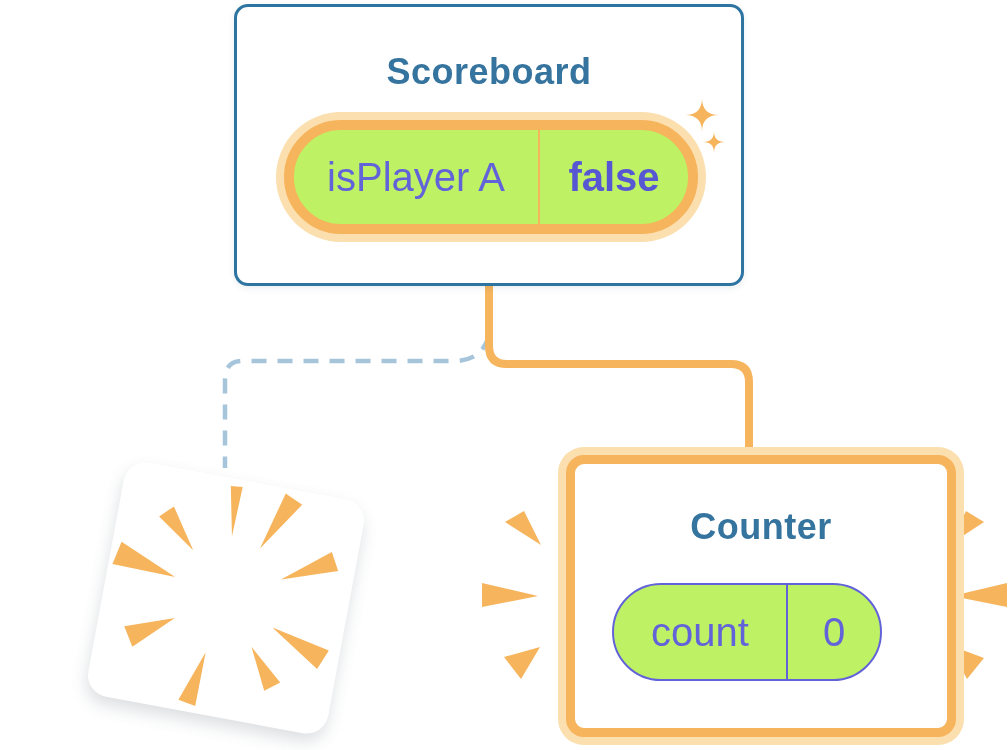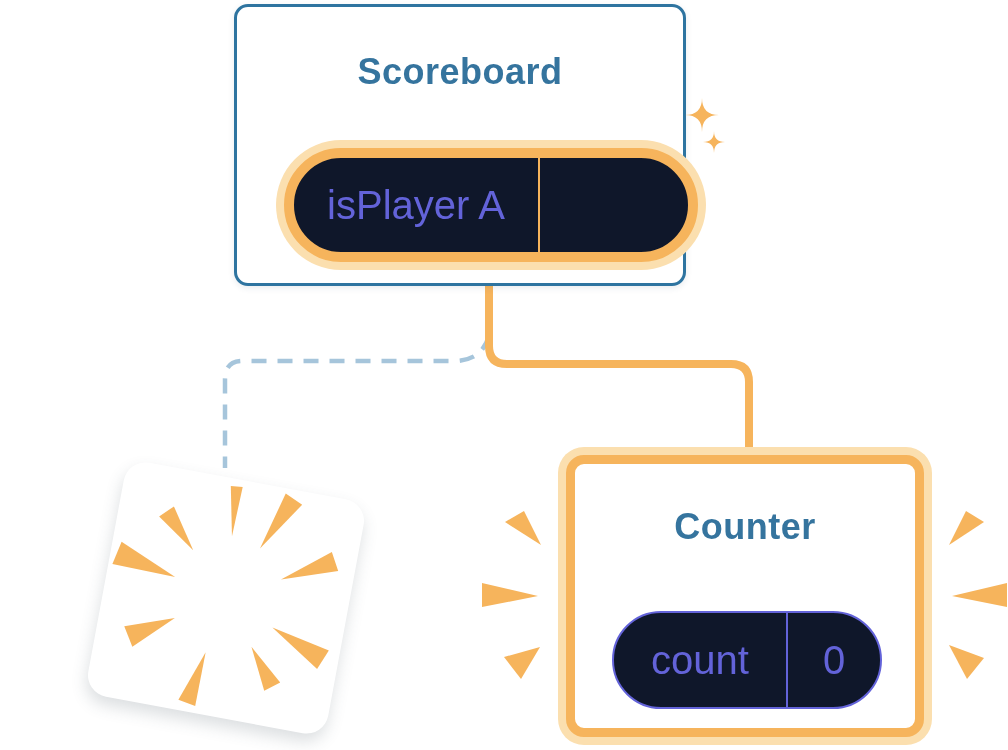--- a/index.html
+++ b/index.html
@@ -24,38 +24,37 @@
   }
   .overlay{
     position:absolute;left:0;top:0;width:1008px;height:750px;
     z-index:1;
   }
   .card{
     position:absolute;
     background:var(--card-bg);
   }
   .scoreboard-card{
-    left:234px;top:4px;width:452px;height:282px;
+    left:234px;top:4px;width:510px;height:282px;
     border:3px solid var(--card-border-blue);
     border-radius:14px;
     box-shadow:0 2px 6px rgba(40,70,100,0.10);
     z-index:2;
   }
   .component-title{
     position:absolute;left:0;top:44px;width:100%;
     text-align:center;
     font-size:36px;font-weight:600;
     color:var(--title-blue);
     letter-spacing:0.5px;
   }
   .state-pill{
     position:absolute;
     display:flex;align-items:stretch;
-    background:#0f172a;
-    margin-top:28px;
+    background:#bef264;
   }
   .scoreboard-pill{
     left:47px;top:113px;width:414px;height:114px;
     border:10px solid var(--accent-orange);
     border-radius:60px;
     box-shadow:0 0 0 8px var(--orange-glow);
   }
   .counter-pill{
     left:37px;top:119px;width:270px;height:98px;
     border:2.5px solid var(--state-purple);
@@ -73,21 +72,21 @@
   .scoreboard-pill .pill-name{flex:0 0 244px;}
   .scoreboard-pill .pill-value{flex:1;}
   .counter-pill .pill-name{flex:0 0 172px;}
   .counter-pill .pill-value{flex:1;}
   .pill-divider{
     flex:0 0 2px;width:2px;align-self:stretch;
   }
   .scoreboard-pill .pill-divider{background:var(--accent-orange);}
   .counter-pill .pill-divider{background:var(--state-purple);}
   .counter-card{
-    left:566px;top:455px;width:358px;height:282px;
+    left:566px;top:455px;width:390px;height:282px;
     border:9px solid var(--accent-orange);
     border-radius:18px;
     box-shadow:0 0 0 8px var(--orange-glow);
     z-index:2;
   }
   .counter-card .component-title{top:42px;}
   .destroyed-card{
     left:104px;top:479px;width:244px;height:238px;
     border-radius:22px;
     transform:rotate(10.5deg);
@@ -117,20 +116,21 @@
     <polygon points="1007,583 1007,607 952,596"></polygon>
     <polygon points="984,658 967,679 949,645"></polygon>
   </g>
 </svg>
 
 <div class="card scoreboard-card">
   <div class="component-title">Scoreboard</div>
   <div class="state-pill scoreboard-pill">
     <div class="pill-cell pill-name">isPlayer A</div>
     <div class="pill-divider"></div>
+    <div class="pill-cell pill-value">false</div>
   </div>
 </div>
 
 <svg class="sparkles" viewBox="0 0 44 64">
   <path fill="var(--accent-orange)" d="M19 4 Q19 21 36 21 Q19 21 19 38 Q19 21 2 21 Q19 21 19 4 Z"></path>
   <path fill="var(--accent-orange)" d="M31 37 Q31 48 42 48 Q31 48 31 59 Q31 48 20 48 Q31 48 31 37 Z"></path>
 </svg>
 
 <div class="card destroyed-card">
   <svg id="burst-rays" width="244" height="238" viewBox="0 0 244 238">

